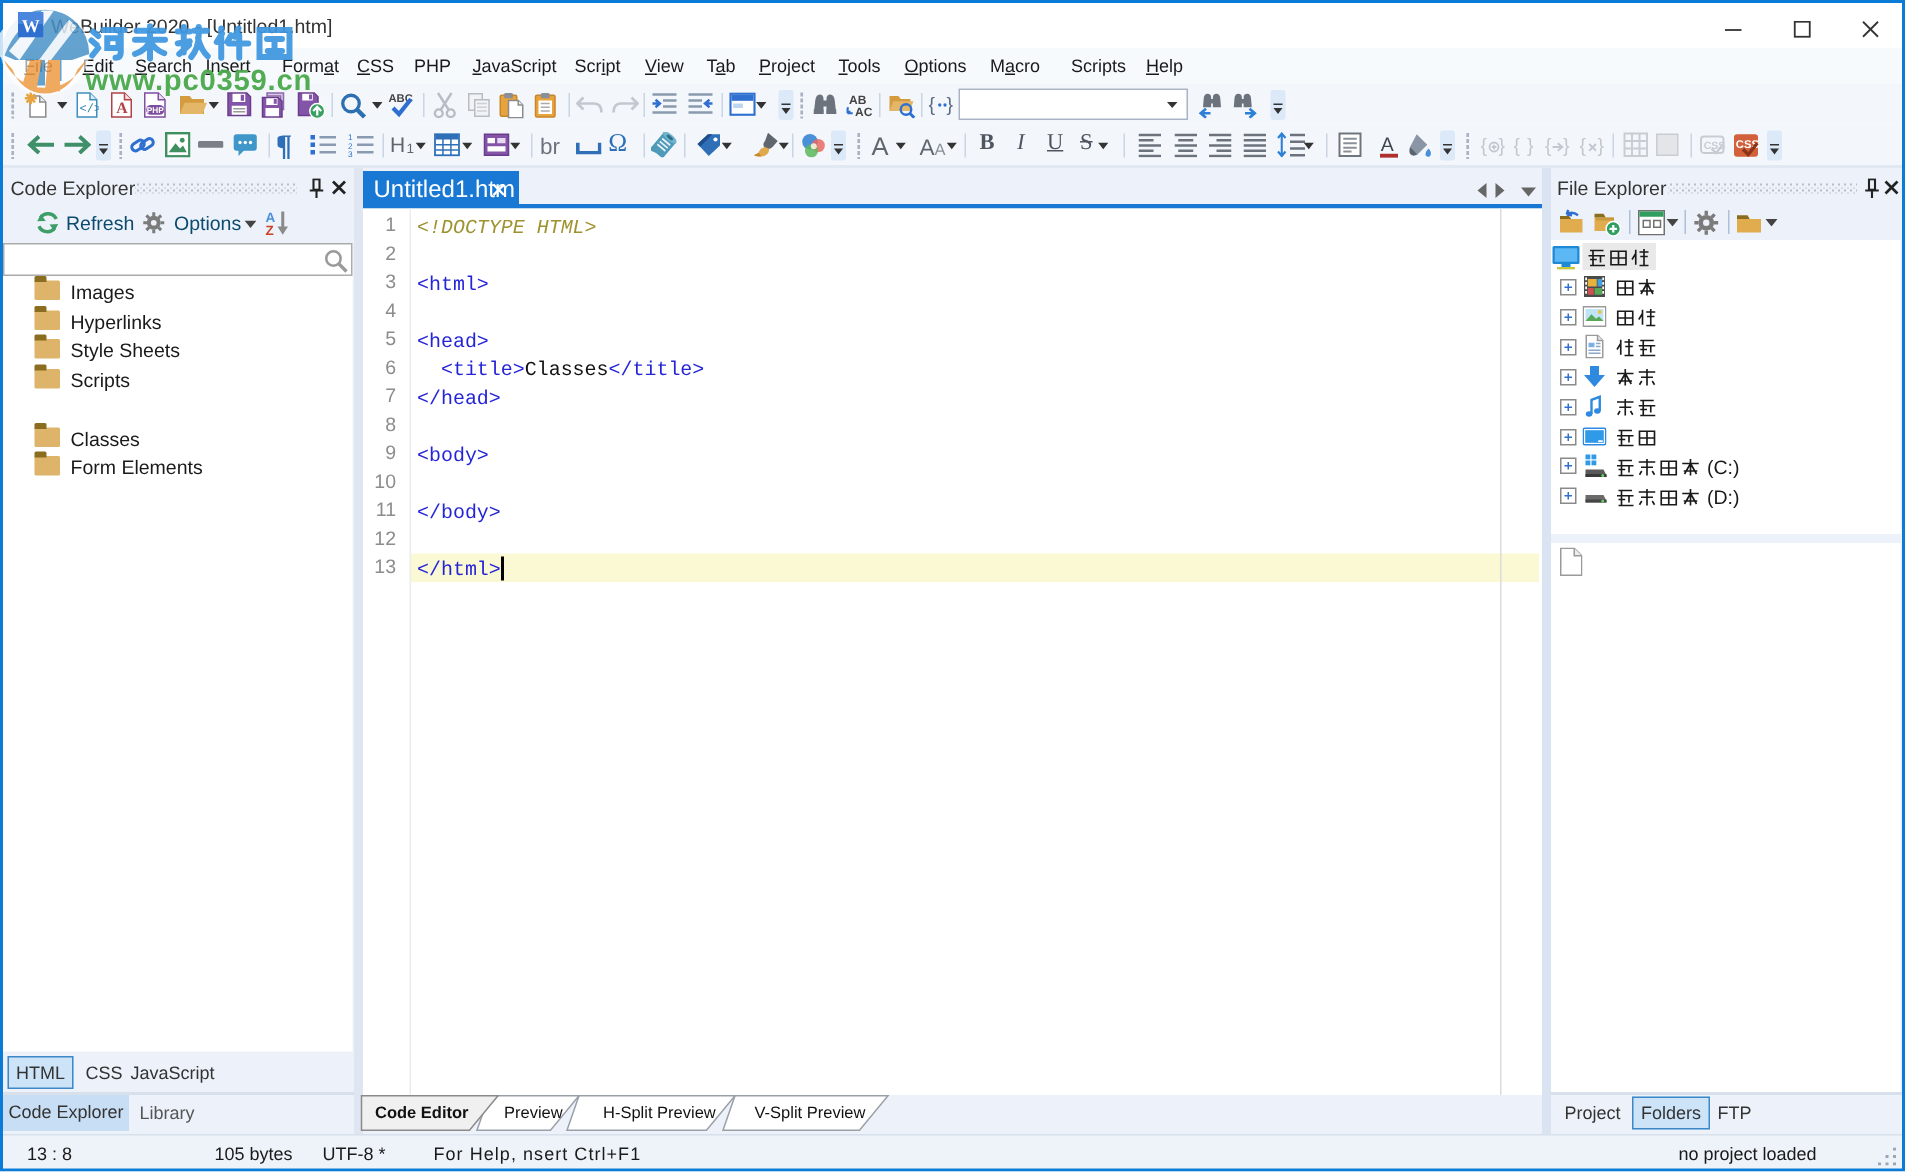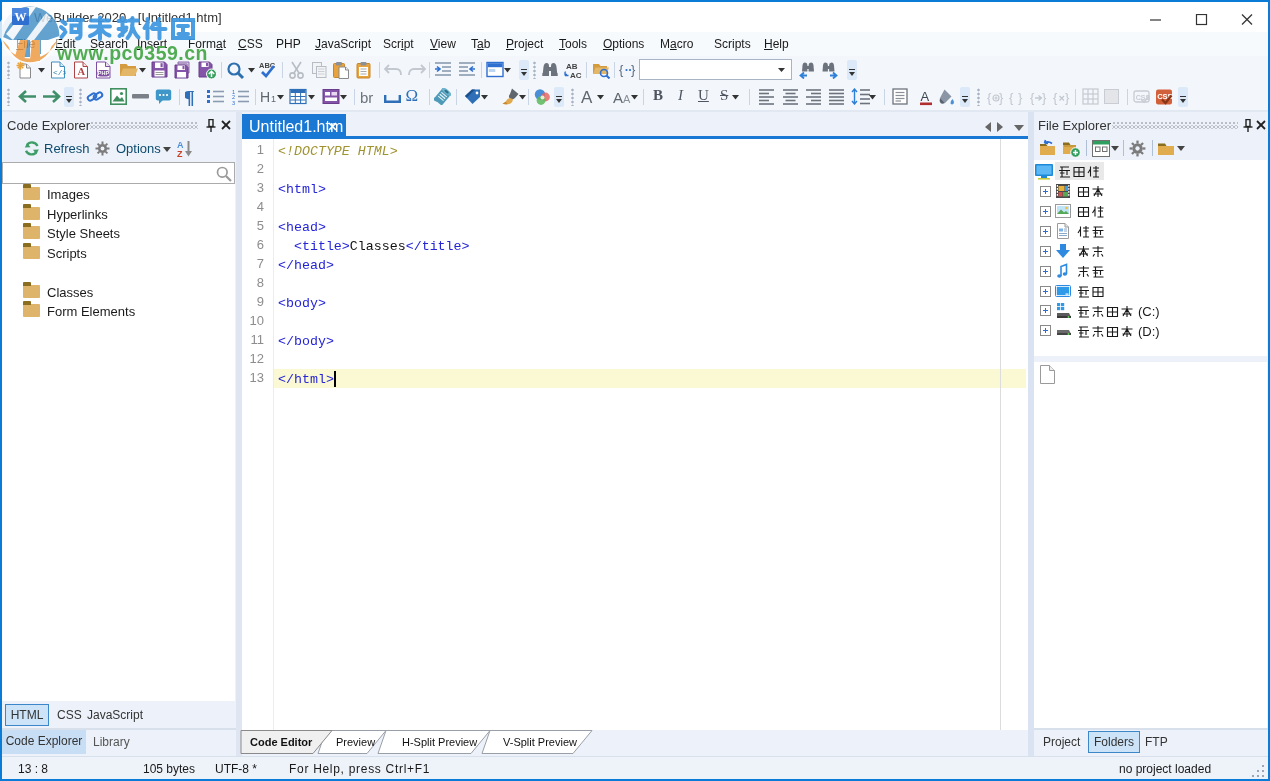--- a/index.html
+++ b/index.html
@@ -995,21 +995,21 @@
     <g transform="translate(171,16)">
       <path d="M2,4 h20 v18 h-20 z M7,10 h10 M12,10 v8 M7.5,18 h9.5"></path>
     </g>
   </g>
   <text x="57" y="60" font-size="19.5" font-weight="bold" fill="#4aa84a" opacity="0.95" font-family="Liberation Sans" letter-spacing="0.5">www.pc0359.cn</text>
 </svg>
 <div class="abs" id="statusbar">
   <span class="abs" style="left:16px;top:5px">13 : 8</span>
   <span class="abs" style="left:141px;top:5px">105 bytes</span>
   <span class="abs" style="left:213px;top:5px">UTF-8 *</span>
-  <span class="abs" style="left:287px;top:5px;letter-spacing:0.7px">For Help, press Ctrl+F1</span>
+  <span class="abs" style="left:287px;top:5px;letter-spacing:0.7px">For Help, nsert Ctrl+F1</span>
   <span class="abs" style="left:1117px;top:5px">no project loaded</span>
   <svg class="abs" style="left:1250px;top:8px" width="14" height="12" viewBox="0 0 14 12">
     <g fill="#9aa5b5">
         <rect x="10" y="0" width="2" height="2"></rect>
         <rect x="10" y="5" width="2" height="2"></rect>
         <rect x="10" y="10" width="2" height="2"></rect>
         <rect x="5" y="5" width="2" height="2"></rect>
         <rect x="5" y="10" width="2" height="2"></rect>
         <rect x="0" y="10" width="2" height="2"></rect>
       </g>

